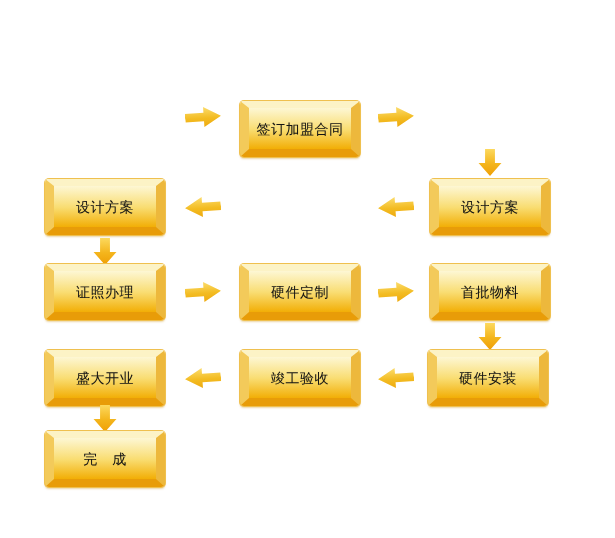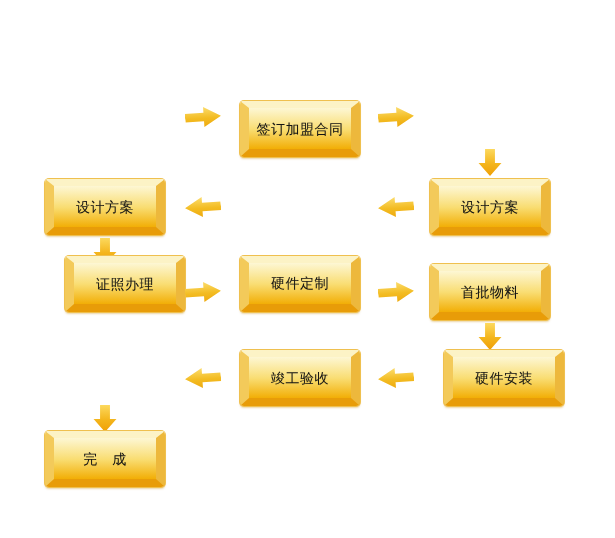--- a/index.html
+++ b/index.html
@@ -82,42 +82,45 @@
     <span class="btn-label">设计方案</span>
   </div>
   <div class="arrow arrow-left" style="left:378px; top:195px;"></div>
   <div class="arrow arrow-left" style="left:185px; top:195px;"></div>
   <div class="btn" style="left:45px; top:179px;">
     <span class="btn-label">设计方案</span>
   </div>
 
   <div class="arrow arrow-down" style="left:92px; top:238px;"></div>
 
-  <div class="btn" style="left:45px; top:256px;margin-left:20px;">
+  <div class="btn" style="left:45px; top:264px;">
     <span class="btn-label">证照办理</span>
   </div>
   <div class="arrow arrow-right" style="left:185px; top:280px;"></div>
-  <div class="btn" style="left:240px; top:256px;font-family:Liberation Serif, serif;">
+  <div class="btn" style="left:240px; top:264px;">
     <span class="btn-label">硬件定制</span>
   </div>
   <div class="arrow arrow-right" style="left:378px; top:280px;"></div>
   <div class="btn" style="left:430px; top:264px;">
     <span class="btn-label">首批物料</span>
   </div>
 
   <div class="arrow arrow-down" style="left:477px; top:323px;"></div>
 
-  <div class="btn" style="left:444px; top:350px;">
+  <div class="btn" style="left:428px; top:350px;">
     <span class="btn-label">硬件安装</span>
   </div>
   <div class="arrow arrow-left" style="left:378px; top:366px;"></div>
   <div class="btn" style="left:240px; top:350px;">
     <span class="btn-label">竣工验收</span>
   </div>
   <div class="arrow arrow-left" style="left:185px; top:366px;"></div>
+  <div class="btn" style="left:45px; top:350px;">
+    <span class="btn-label">盛大开业</span>
+  </div>
 
   <div class="arrow arrow-down" style="left:92px; top:405px;"></div>
 
   <div class="btn" style="left:45px; top:431px;align-items:center;">
     <span class="btn-label">完　成</span>
   </div>
 
 </div>
 
 </body></html>

